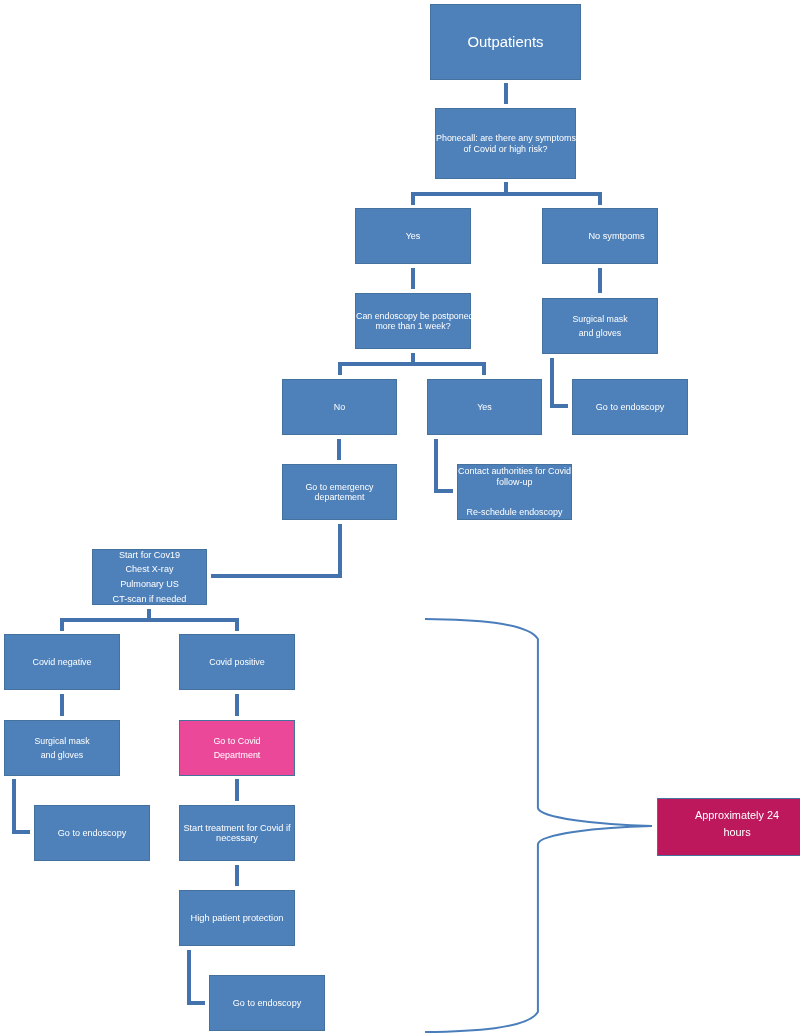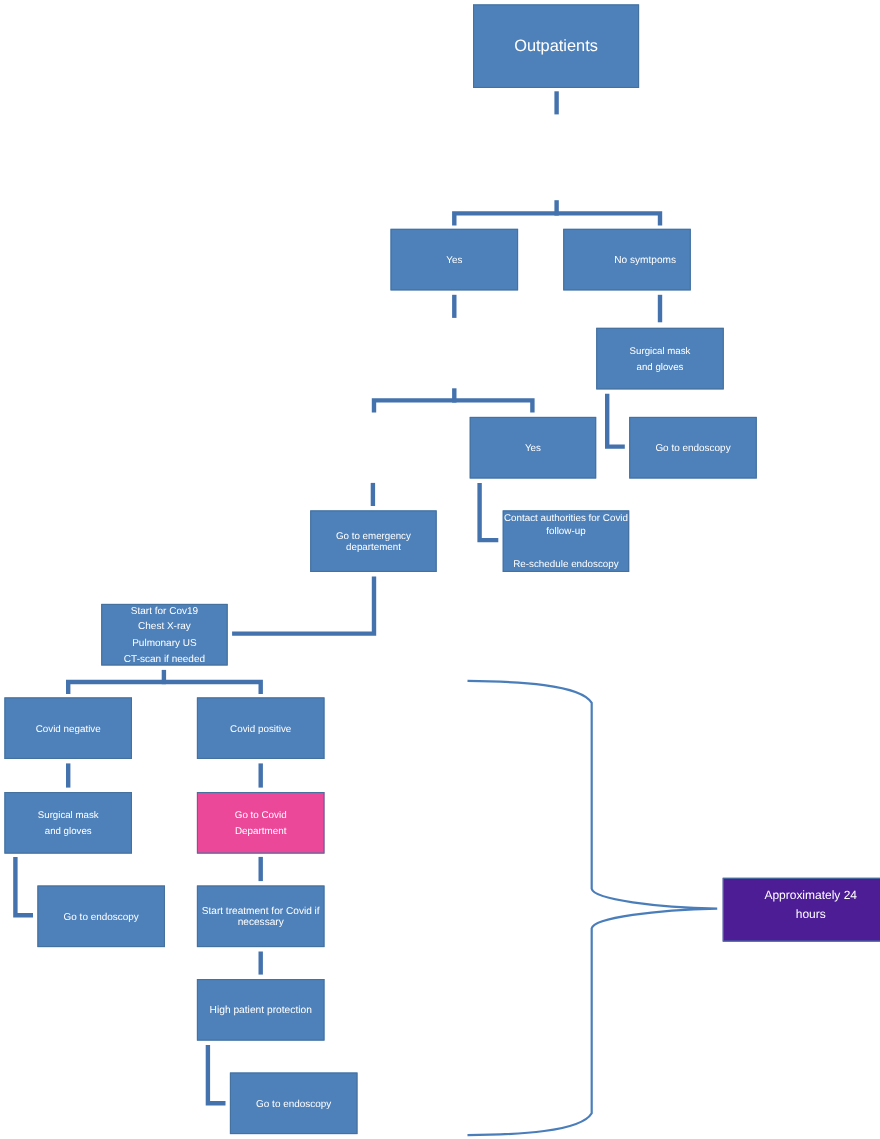--- a/index.html
+++ b/index.html
@@ -45,34 +45,51 @@
 
   <svg class="layer" id="brace-layer" viewBox="0 0 800 1035">
     <path id="brace-path" fill="none" stroke-width="2" stroke="#4a7ebb" d="M 425 619 C 470.15999999999997 619.5 527.9 622 537.9 639 L 537.9 808 C 539.9 817.9 597.232 824.8 652 826 C 597.232 827.2 539.9 834.1 537.9 844 L 537.9 1012 C 527.9 1029 470.15999999999997 1031.5 425 1032"></path>
   </svg>
 
   <div class="node" id="outpatients" style="left: 430px; top: 4px; width: 151px; height: 76px; font-size: 14.87px; line-height: 17px; background: rgb(78, 129, 186); color: rgb(255, 255, 255); border-color: rgb(69, 113, 159);">
     <span class="txt">
       <span class="ln">Outpatients</span>
     </span>
   </div>
+  <div class="node" id="phonecall" style="left: 435px; top: 108px; width: 141px; height: 71px; font-size: 8.93px; line-height: 10.5px; background: rgb(78, 129, 186); color: rgb(255, 255, 255); border-color: rgb(69, 113, 159);">
+    <span class="txt">
+      <span class="ln">Phonecall: are there any symptoms</span>
+      <span class="ln">of Covid or high risk?</span>
+    </span>
+  </div>
   <div class="node" id="yes-1" style="left: 355px; top: 208px; width: 116px; height: 56px; font-size: 8.95px; line-height: 14.5px; background: rgb(78, 129, 186); color: rgb(255, 255, 255); border-color: rgb(69, 113, 159);">
     <span class="txt">
       <span class="ln">Yes</span>
     </span>
   </div>
-  <div class="node" id="no-symptoms" style="left: 512px; top: 208px; width: 116px; height: 56px; font-size: 9.2px; line-height: 14.5px; background: rgb(78, 129, 186); color: rgb(255, 255, 255); border-color: rgb(69, 113, 159); padding-left: 33px;">
+  <div class="node" id="no-symptoms" style="left: 542px; top: 208px; width: 116px; height: 56px; font-size: 9.2px; line-height: 14.5px; background: rgb(78, 129, 186); color: rgb(255, 255, 255); border-color: rgb(69, 113, 159); padding-left: 33px;">
     <span class="txt">
       <span class="ln">No symtpoms</span>
+    </span>
+  </div>
+  <div class="node" id="postpone" style="left: 355px; top: 293px; width: 116px; height: 56px; font-size: 8.85px; line-height: 10.5px; background: rgb(78, 129, 186); color: rgb(255, 255, 255); border-color: rgb(69, 113, 159);">
+    <span class="txt">
+      <span class="ln">Can endoscopy be postponed</span>
+      <span class="ln">more than 1 week?</span>
     </span>
   </div>
   <div class="node" id="surgical-mask-1" style="left: 542px; top: 298px; width: 116px; height: 56px; font-size: 8.8px; line-height: 14.5px; background: rgb(78, 129, 186); color: rgb(255, 255, 255); border-color: rgb(69, 113, 159);">
     <span class="txt">
       <span class="ln">Surgical mask</span>
       <span class="ln">and gloves</span>
+    </span>
+  </div>
+  <div class="node" id="no-1" style="left: 282px; top: 379px; width: 115px; height: 56px; font-size: 8.95px; line-height: 14.5px; background: rgb(78, 129, 186); color: rgb(255, 255, 255); border-color: rgb(69, 113, 159);">
+    <span class="txt">
+      <span class="ln">No</span>
     </span>
   </div>
   <div class="node" id="yes-2" style="left: 427px; top: 379px; width: 115px; height: 56px; font-size: 8.95px; line-height: 14.5px; background: rgb(78, 129, 186); color: rgb(255, 255, 255); border-color: rgb(69, 113, 159);">
     <span class="txt">
       <span class="ln">Yes</span>
     </span>
   </div>
   <div class="node" id="endoscopy-1" style="left: 572px; top: 379px; width: 116px; height: 56px; font-size: 9.05px; line-height: 14.5px; background: rgb(78, 129, 186); color: rgb(255, 255, 255); border-color: rgb(69, 113, 159);">
     <span class="txt">
       <span class="ln">Go to endoscopy</span>
@@ -135,20 +152,20 @@
   <div class="node" id="high-protection" style="left: 179px; top: 890px; width: 116px; height: 56px; font-size: 9.3px; line-height: 14.5px; background: rgb(78, 129, 186); color: rgb(255, 255, 255); border-color: rgb(69, 113, 159);">
     <span class="txt">
       <span class="ln">High patient protection</span>
     </span>
   </div>
   <div class="node" id="endoscopy-3" style="left: 209px; top: 975px; width: 116px; height: 56px; font-size: 9.05px; line-height: 14.5px; background: rgb(78, 129, 186); color: rgb(255, 255, 255); border-color: rgb(69, 113, 159);">
     <span class="txt">
       <span class="ln">Go to endoscopy</span>
     </span>
   </div>
-  <div class="node" id="approx-24h" style="left: 657px; top: 798px; width: 144px; height: 58px; font-size: 10.9px; line-height: 16.6px; background: #4c1d95; color: rgb(255, 255, 255); border-color: rgb(69, 113, 159); padding-left: 16px;">
+  <div class="node" id="approx-24h" style="left: 657px; top: 798px; width: 144px; height: 58px; font-size: 10.9px; line-height: 16.6px; background: #be185d; color: rgb(255, 255, 255); border-color: rgb(69, 113, 159); padding-left: 16px;">
     <span class="txt" style="transform: translateY(-3.5px);">
       <span class="ln">Approximately 24</span>
       <span class="ln">hours</span>
     </span>
   </div>
 
 </div>
 
 </body></html>

